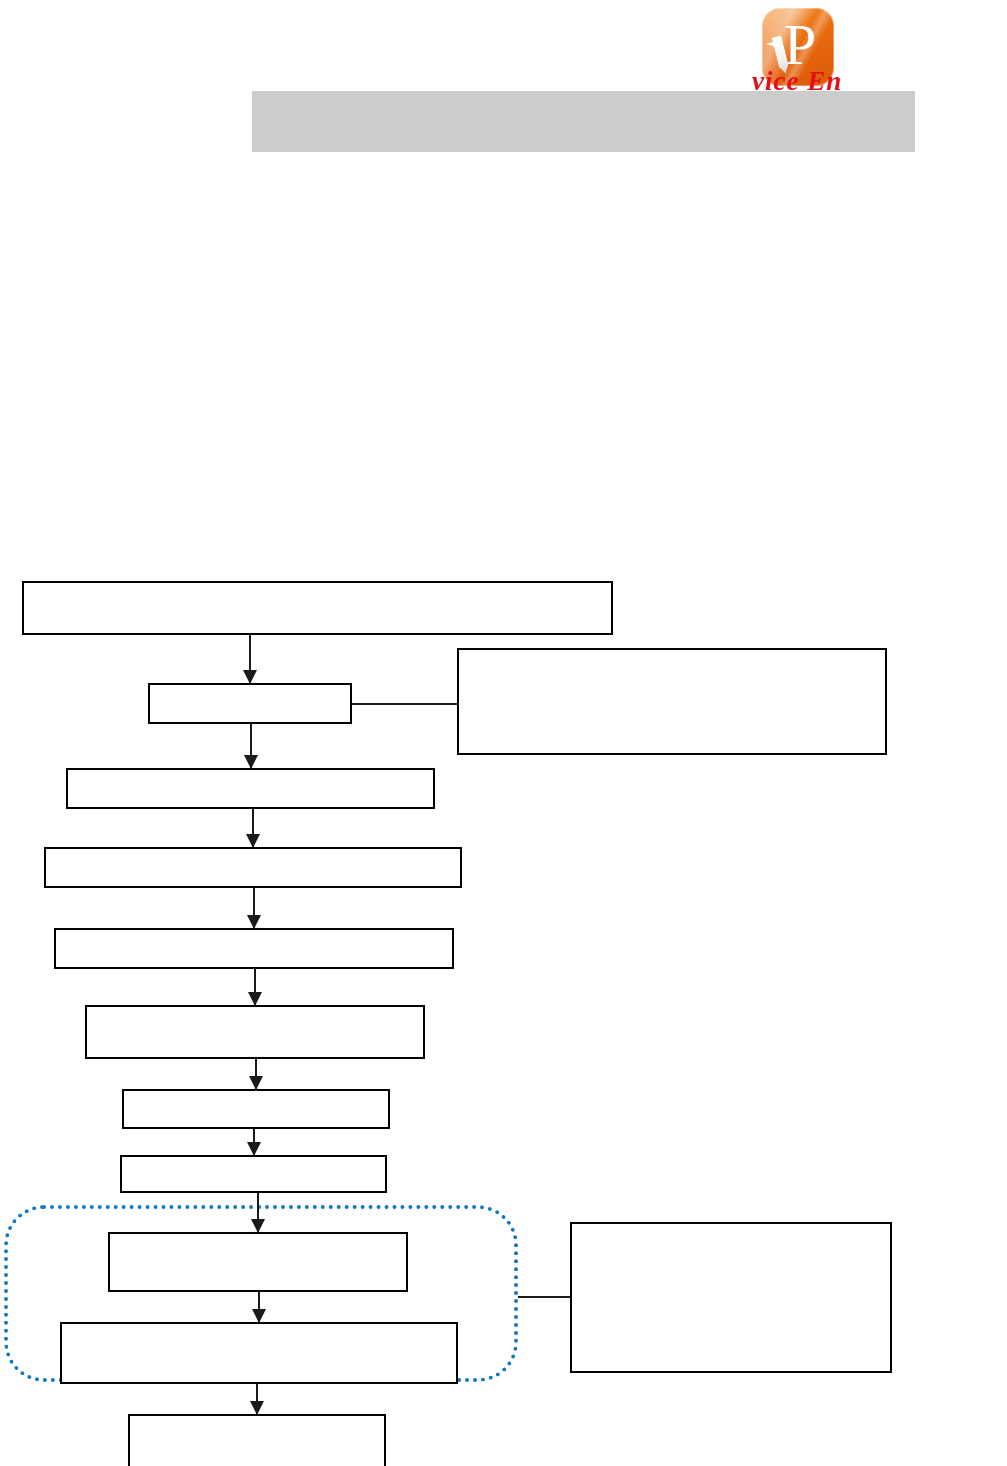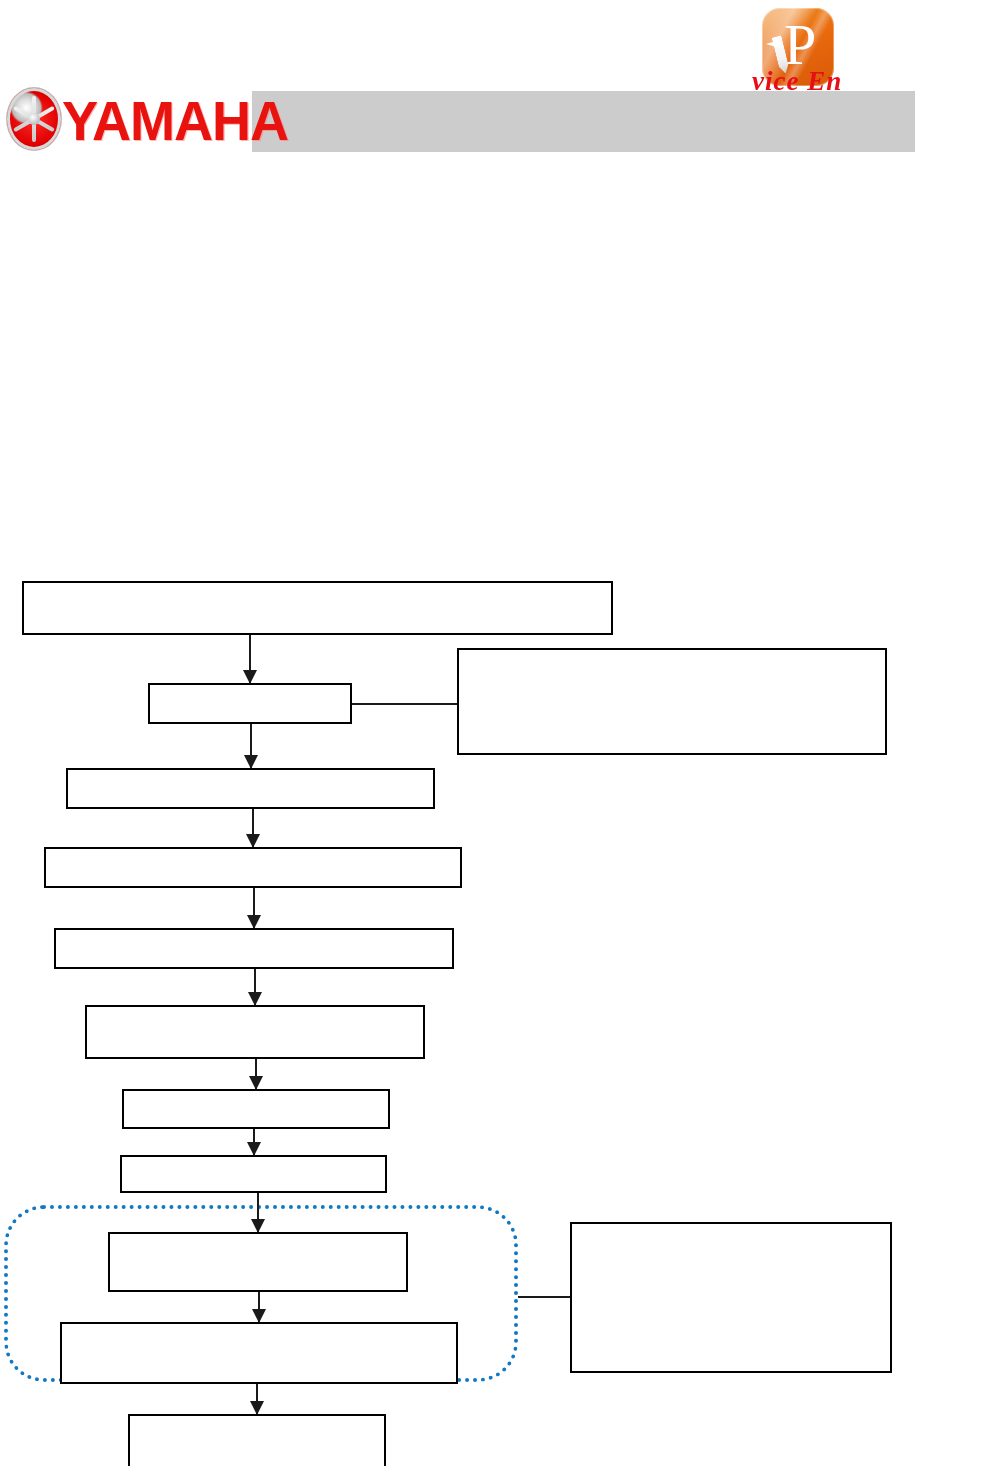--- a/index.html
+++ b/index.html
@@ -224,29 +224,20 @@
       <div class="sheen2"></div>
       <div class="pglyph">P</div>
       <div class="pen"></div>
       <div class="pen-nib"></div>
     </div>
     <div class="wm-text">vice En</div>
   </div>
 
   <div id="header-band"></div>
 
-  <div id="yamaha-logo">
-    <div class="emblem">
-      <div class="fork f1"></div>
-      <div class="fork f2"></div>
-      <div class="fork f3"></div>
-      <div class="hub"></div>
-    </div>
-    <div class="wordmark">YAMAHA</div>
-  </div>
 
   <div id="flowchart">
       <div class="dotted-group" style="left: 4px; top: 1205px; width: 514px; height: 177px;"></div>
       <div class="conn conn-v" style="left: 249px; top: 635px; height: 48px;"></div>
       <div class="arrow-down" style="left: 243px; top: 670px;"></div>
       <div class="conn conn-v" style="left: 249.5px; top: 724px; height: 44px;"></div>
       <div class="arrow-down" style="left: 243.5px; top: 755px;"></div>
       <div class="conn conn-v" style="left: 252px; top: 809px; height: 38px;"></div>
       <div class="arrow-down" style="left: 246px; top: 834px;"></div>
       <div class="conn conn-v" style="left: 253px; top: 888px; height: 40px;"></div>

